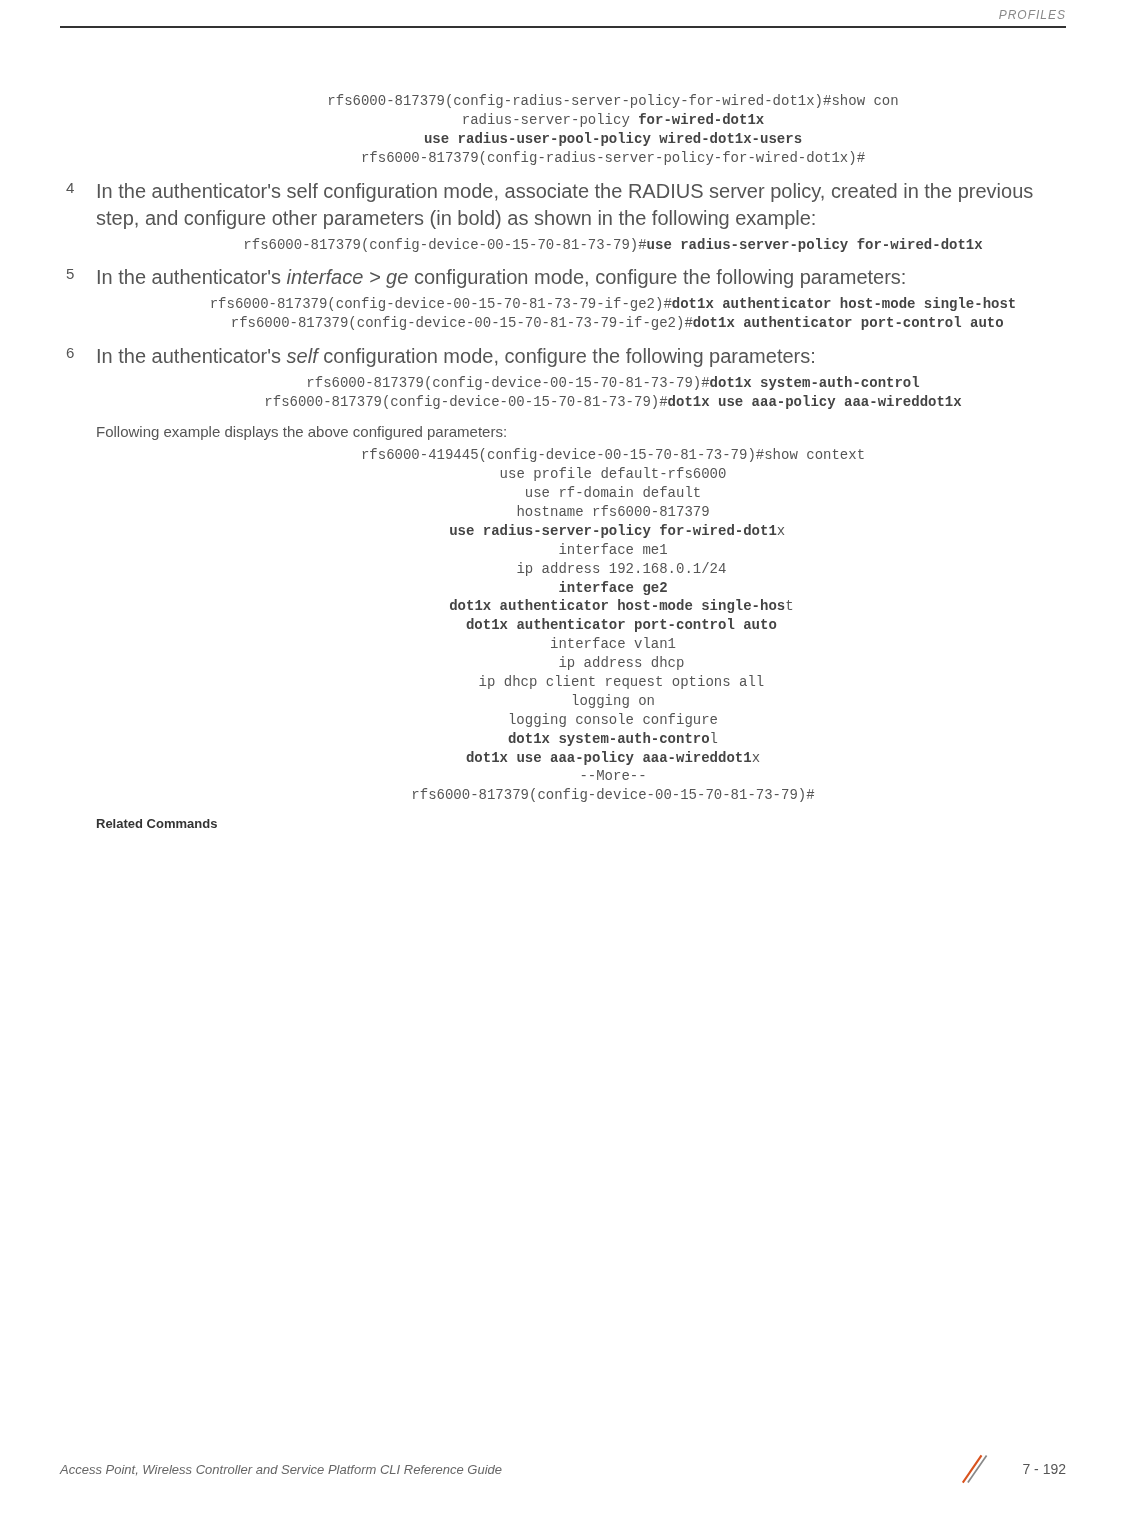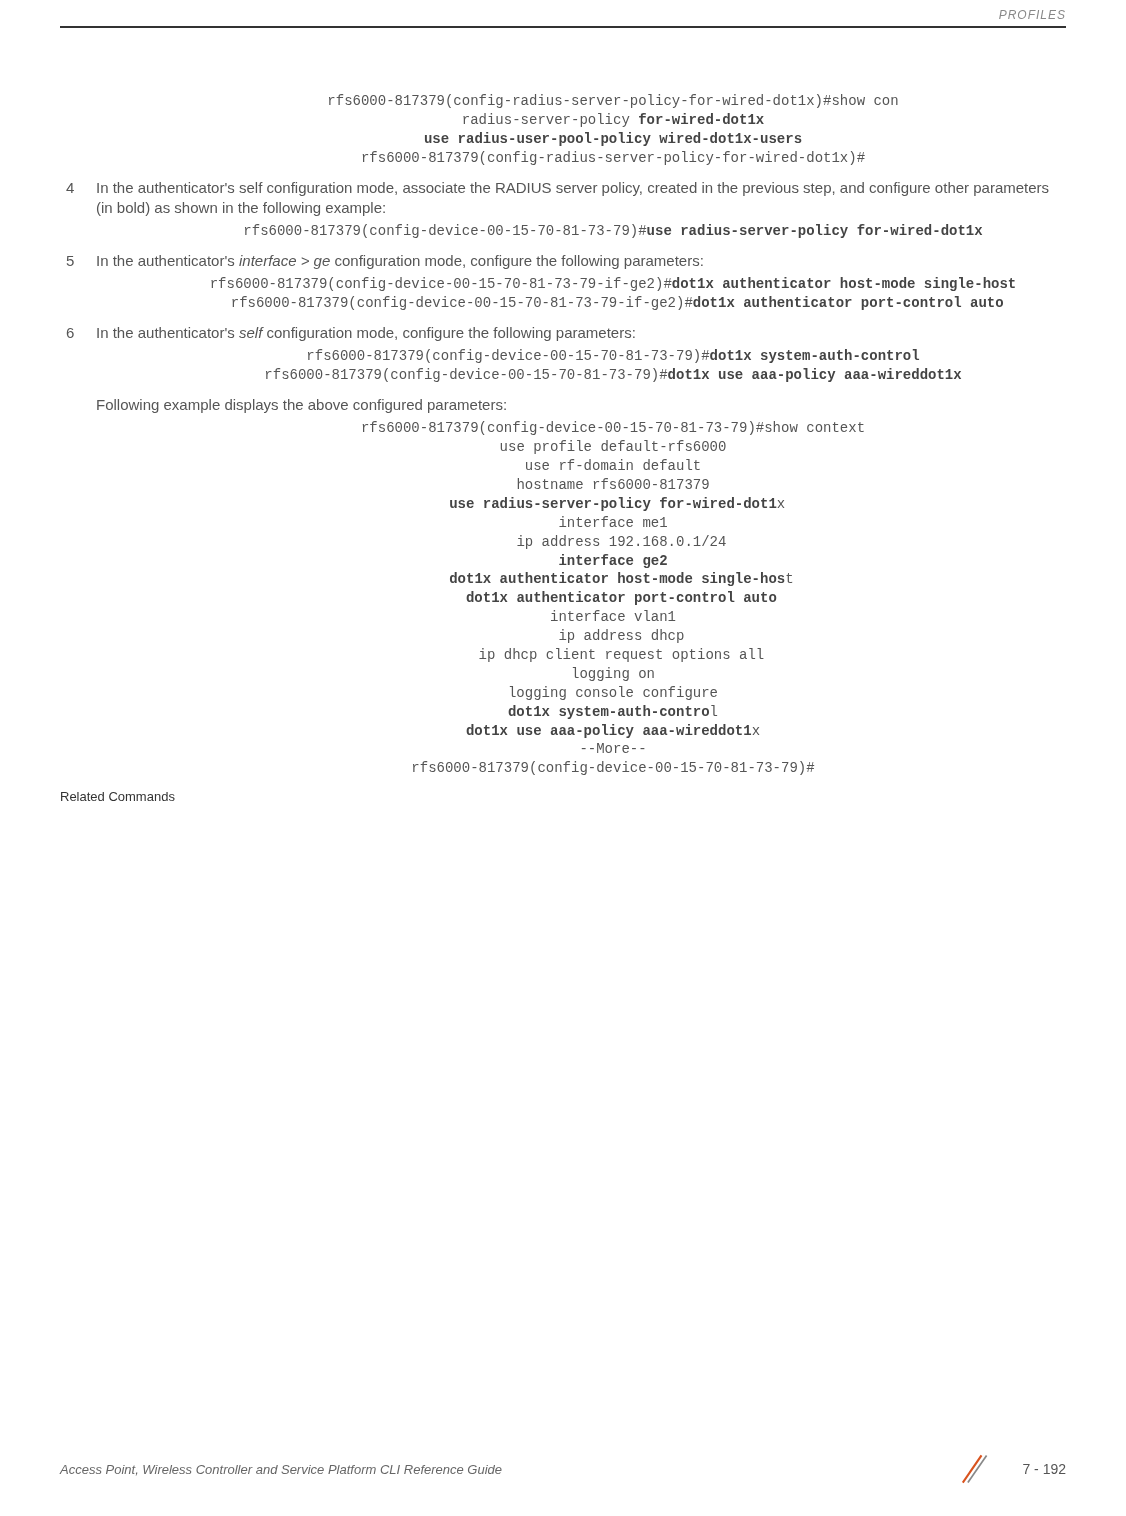--- a/index.html
+++ b/index.html
@@ -52,37 +52,38 @@
     margin: 6px 0 4px 0;
   }
   .step-num {
     width: 30px;
     flex-shrink: 0;
     font-size: 15px;
     color: #555;
     padding-left: 6px;
   }
   .step-body {
-    font-size: 15px;
+    font-size: 20px;
     color: #555;
   }
   .step-body .italic {
     font-style: italic;
   }
   .para {
     font-size: 15px;
     color: #555;
     margin: 10px 0 4px 36px;
   }
   .rel-cmd-heading {
-    font-weight: normal;
+    font-weight: bold;
     font-size: 13px;
     margin-top: 10px;
     margin-bottom: 6px;
     color: #333;
+    margin-left: 36px;
   }
   .rel-table {
     width: 100%;
     border-collapse: collapse;
   }
   .rel-table td {
     border-top: 1.5px solid #333;
     border-bottom: 1.5px solid #333;
     padding: 6px 8px;
     font-size: 14px;
@@ -155,21 +156,21 @@
     <div class="step">
       <div class="step-num">6</div>
       <div class="step-body"><span>In the authenticator's </span><span class="italic">self</span><span> configuration mode, configure the following parameters:</span></div>
     </div>
 
     <div class="codeblock"><span>rfs6000-817379(config-device-00-15-70-81-73-79)#</span><b>dot1x system-auth-control</b>
 <span>rfs6000-817379(config-device-00-15-70-81-73-79)#</span><b>dot1x use aaa-policy aaa-wireddot1x</b></div>
 
     <div class="para">Following example displays the above configured parameters:</div>
 
-    <div class="codeblock"><span>rfs6000-817379(config-device-00-15-70-81-73-79)#show context</span>
+    <div class="codeblock"><span>rfs6000-419445(config-device-00-15-70-81-73-79)#show context</span>
 <span>use profile default-rfs6000</span>
 <span>use rf-domain default</span>
 <span>hostname rfs6000-817379</span>
 <b> use radius-server-policy for-wired-dot1</b><span>x</span>
 <span>interface me1</span>
 <span>  ip address 192.168.0.1/24</span>
 <b>interface ge2</b>
 <b>  dot1x authenticator host-mode single-hos</b><span>t</span>
 <b>  dot1x authenticator port-control auto</b>
 <span>interface vlan1</span>

